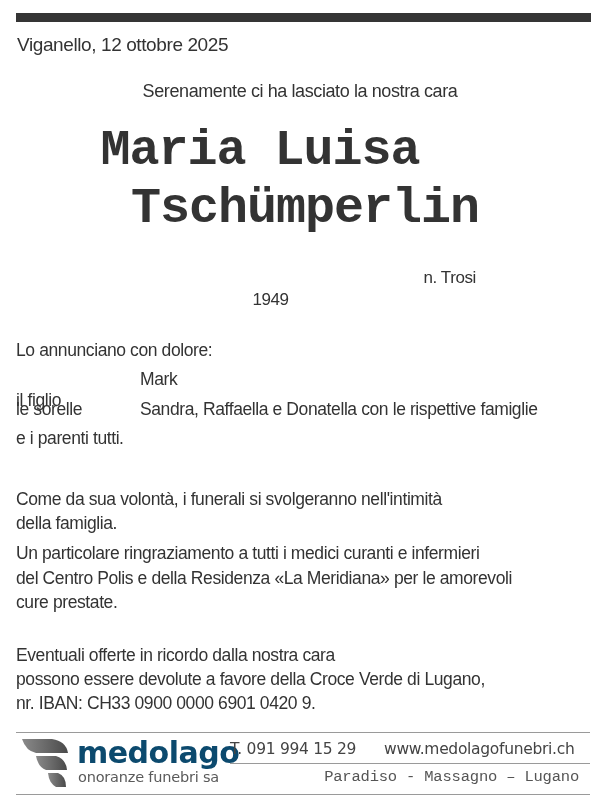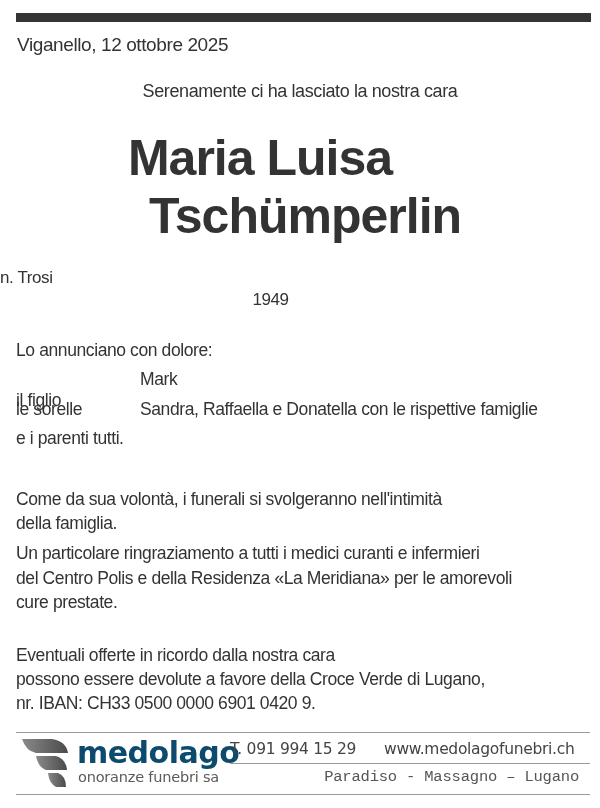--- a/index.html
+++ b/index.html
@@ -5,24 +5,24 @@
   html, body { margin:0; padding:0; }
   body {
     width:600px; height:808px; background:#ffffff; position:relative; overflow:hidden;
     font-family:"Liberation Sans", sans-serif; color:#333333;
   }
   .topbar { position:absolute; left:16px; top:13px; width:575px; height:9px; background:#353535; }
   .abs { position:absolute; white-space:nowrap; }
   .sans { font-family:Liberation Sans, sans-serif; letter-spacing:-0.4px; }
   .place { left:17px; top:34px; font-size:19px; }
   .intro { left:0; width:600px; text-align:center; top:81px; font-size:18px; }
-  .name { left:0; width:520px; text-align:center; font-family:Liberation Sans, sans-serif; font-weight:bold; font-size:50px; color:#333; letter-spacing:-1px;margin-top:7px; }
+  .name { left:0; width:520px; text-align:center; font-family:Liberation Mono, monospace; font-weight:bold; font-size:50px; color:#333; letter-spacing:-1px; }
   .name1 { top:122px; }
   .name2 { top:180px;padding-left:45px; }
-  .nee { left:0; width:476px; text-align:left; top:268px; font-size:17px; }
+  .nee { left:0; width:476px; text-align:right; top:268px; font-size:17px; }
   .year { left:0; width:541px; text-align:center; top:290px; font-size:17px; }
   .txt { font-size:17.5px; left:16px; }
   .col2 { left:140px; font-size:17.5px; }
   .footer-line { position:absolute; height:1px; background:#9a9a9a; }
   .logo-icon { position:absolute; left:22px; top:739px; width:46px; height:48px; }
   .brand { position:absolute; left:77px; top:735px; font-family:"DejaVu Sans", sans-serif; font-weight:bold; font-size:30px; color:#0c4a6e; letter-spacing:-0.5px; }
   .brand-sub { position:absolute; left:78px; top:769px; font-family:"DejaVu Sans", sans-serif; font-size:14.5px; color:#5a5a5a; letter-spacing:-0.2px; }
   .phone { position:absolute; left:230px; top:740px; font-family:"DejaVu Sans", sans-serif; font-size:15.5px; color:#444; letter-spacing:-0.3px; }
   .web { position:absolute; left:384px; top:740px; font-family:"DejaVu Sans", sans-serif; font-size:15.5px; color:#444; letter-spacing:-0.3px; }
   .locs { position:absolute; right:21px; top:768px; font-family:Liberation Mono, monospace; font-size:15.5px; color:#555; letter-spacing:-0.2px; }
@@ -50,21 +50,21 @@
 
 <div class="abs sans txt" style="top:489px;">Come da sua volontà, i funerali si svolgeranno nell'intimità</div>
 <div class="abs sans txt" style="top:513px;">della famiglia.</div>
 
 <div class="abs sans txt" style="top:543px;">Un particolare ringraziamento a tutti i medici curanti e infermieri</div>
 <div class="abs sans txt" style="top:568px;">del Centro Polis e della Residenza «La Meridiana» per le amorevoli</div>
 <div class="abs sans txt" style="top:592px;">cure prestate.</div>
 
 <div class="abs sans txt" style="top:645px;">Eventuali offerte in ricordo dalla nostra cara</div>
 <div class="abs sans txt" style="top:669px;">possono essere devolute a favore della Croce Verde di Lugano,</div>
-<div class="abs sans txt" style="top:693px;">nr. IBAN: CH33 0500 0000 6901 0420 9.</div>
+<div class="abs sans txt" style="top:693px;">nr. IBAN: CH33 0900 0000 6901 0420 9.</div>
 
 <div class="footer-line" style="left:16px; top:732px; width:574px;"></div>
 <div class="footer-line" style="left:230px; top:763px; width:360px;"></div>
 <div class="footer-line" style="left:16px; top:794px; width:574px;"></div>
 
 <svg class="logo-icon" viewBox="0 0 46 48">
   <defs>
     <linearGradient id="g1" x1="0" x2="1" y1="0" y2="0">
       <stop offset="0" stop-color="#8a8a8a"></stop>
       <stop offset="1" stop-color="#4a4a4a"></stop>

